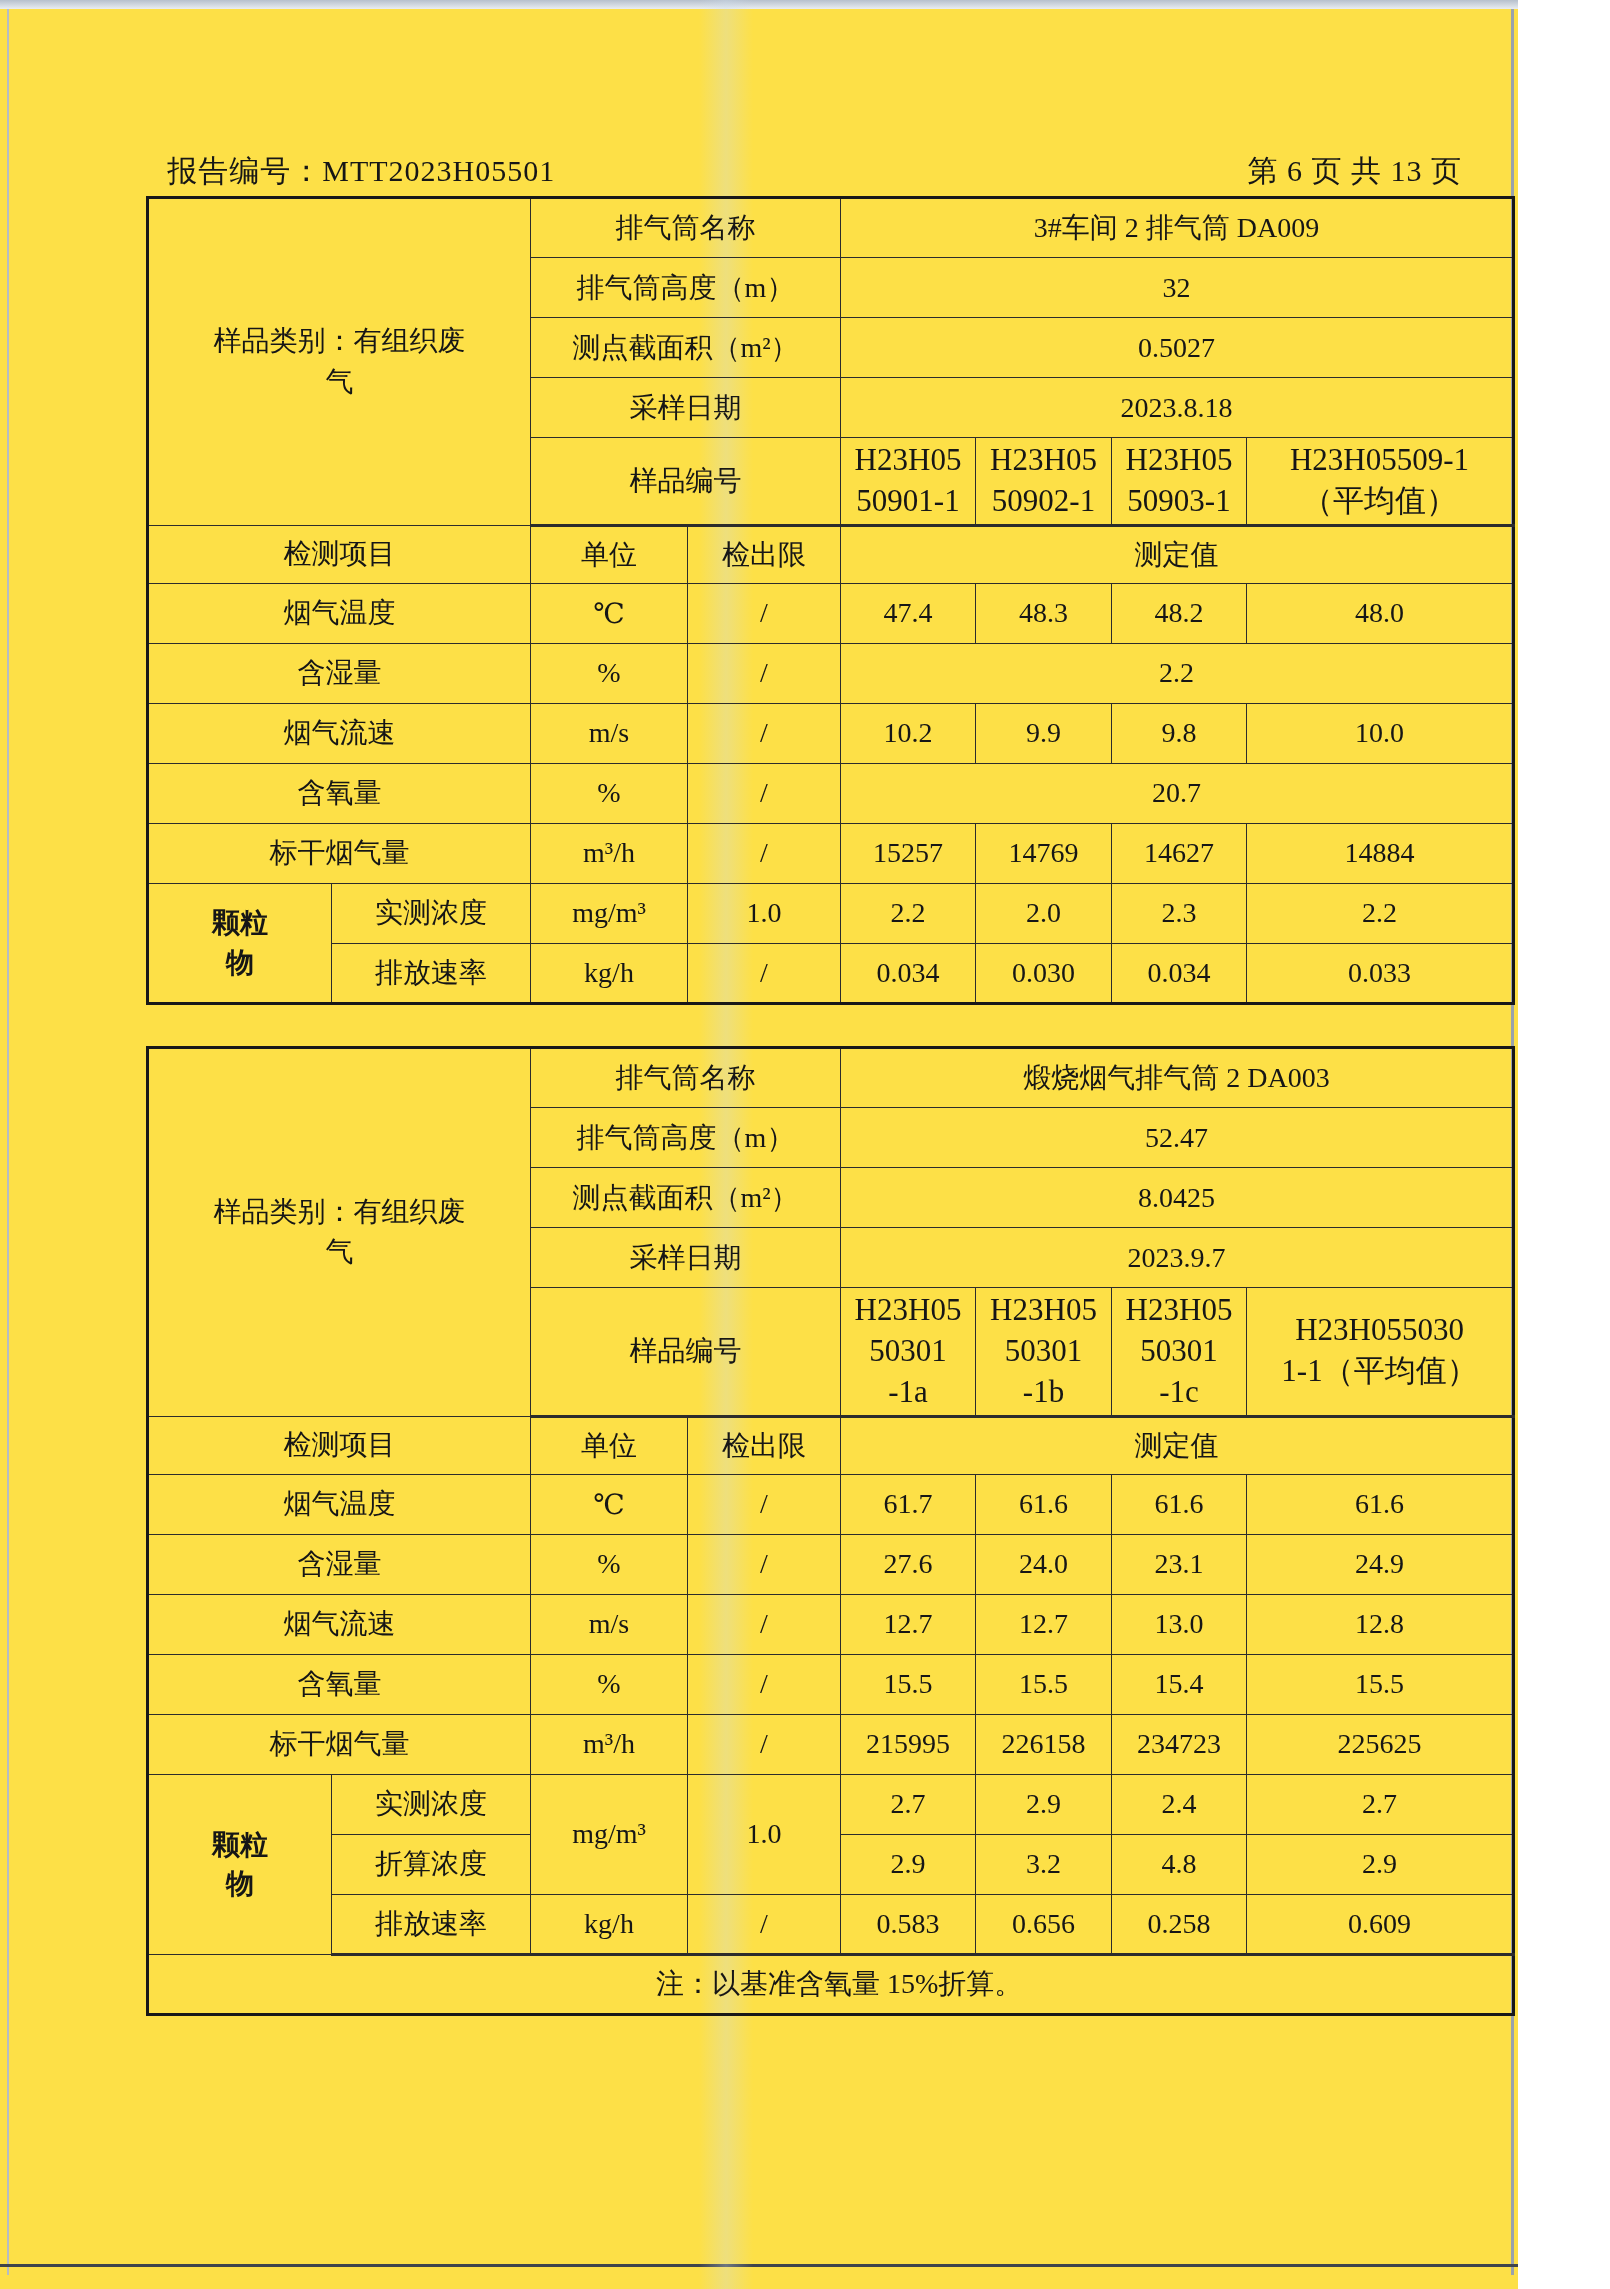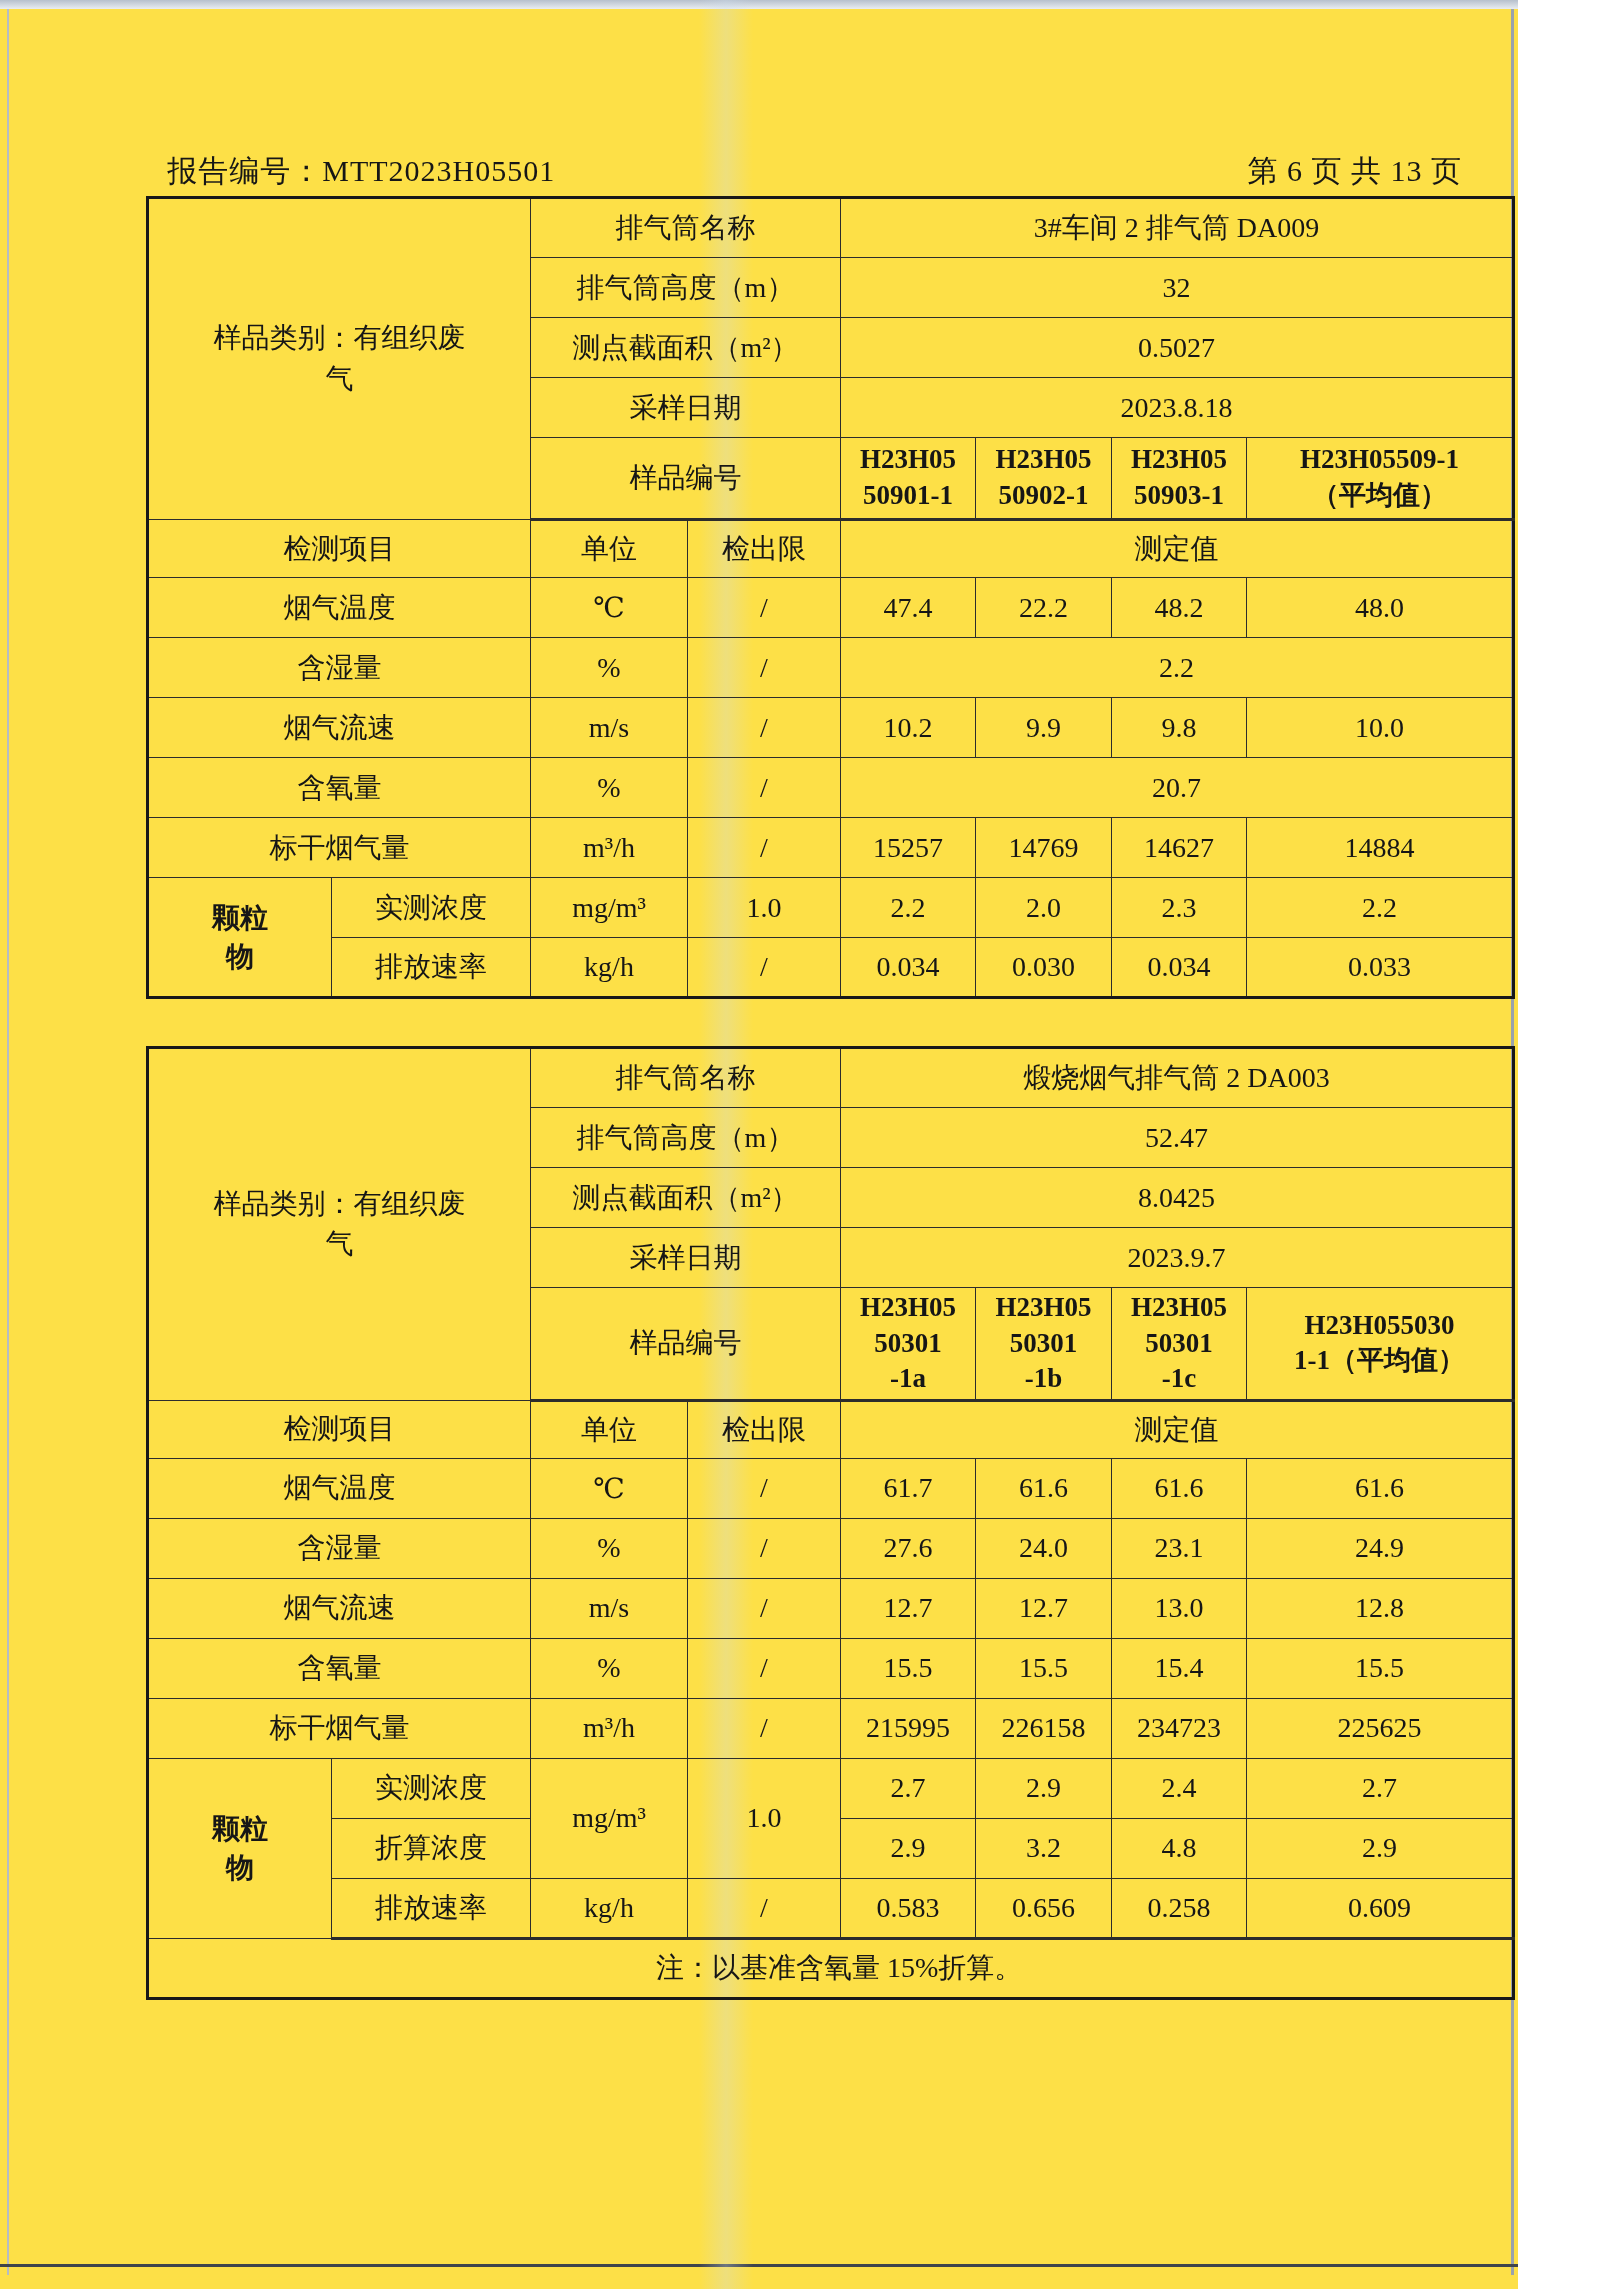--- a/index.html
+++ b/index.html
@@ -26,21 +26,21 @@
     position:absolute;left:146px;width:1366px;
     border-collapse:collapse;table-layout:fixed;
     border:3.9px solid #181818;
     font-size:28px;text-align:center;background:transparent;
   }
   .report-table td{border:1.9px solid #2c2c2c;vertical-align:middle;padding:1.9px 5.8px;overflow:hidden;}
   tr.h62{height:60px;} tr.h60{height:58px;font-family:Liberation Serif, serif;} tr.h84{height:82px;} tr.h110{height:107px;}
   tr.sep td{border-bottom-width:3.9px;}
   td.cat span{display:inline-block;max-width:278px;line-height:1.45;}
   td.group span{display:inline-block;max-width:64px;line-height:1.4;font-weight:bold;}
-  td.pre{white-space:pre-line;line-height:1.32;font-size:27px;padding:1.9px 2.9px;font-weight:bold;}
+  td.pre{white-space:pre-line;line-height:1.32;font-size:31px;padding:1.9px 2.9px;}
   td.note-cell{text-align:center;padding-left:23px;}
   
   .seal{position:absolute;opacity:.85;}
   .s1{left:1600px;top:876px;width:9.7px;height:23px;border:2.9px solid #c73049;border-right:none;border-radius:8.7px 0 0 8.7px;transform:rotate(-16deg);}
   .s2{left:1604px;top:914px;width:7.8px;height:12.6px;background:#c73049;border-radius:3.9px;transform:rotate(22deg);}
   .s3{left:1599px;top:955px;width:11.6px;height:21.3px;border:2.9px solid #c73049;border-left:none;border-radius:0 9.7px 9.7px 0;transform:rotate(10deg);}
   .s4{left:1603px;top:1019px;width:8.7px;height:14.6px;background:#c73049;border-radius:4.9px;transform:rotate(-24deg);}
   .s5{left:1596px;top:1064px;width:13.6px;height:39px;border:3.9px solid #c73049;border-top:none;border-radius:0 0 11.6px 11.6px;transform:rotate(18deg);}
 </style>
 </head>
@@ -102,21 +102,21 @@
       <td colspan="2">检测项目</td>
       <td>单位</td>
       <td>检出限</td>
       <td colspan="4">测定值</td>
     </tr>
     <tr class="h62">
       <td colspan="2">烟气温度</td>
       <td>℃</td>
       <td>/</td>
       <td>47.4</td>
-      <td>22.2</td>
+      <td>48.3</td>
       <td>48.2</td>
       <td>48.0</td>
     </tr>
     <tr class="h62">
       <td colspan="2">含湿量</td>
       <td>%</td>
       <td>/</td>
       <td colspan="4">2.2</td>
     </tr>
     <tr class="h62">

